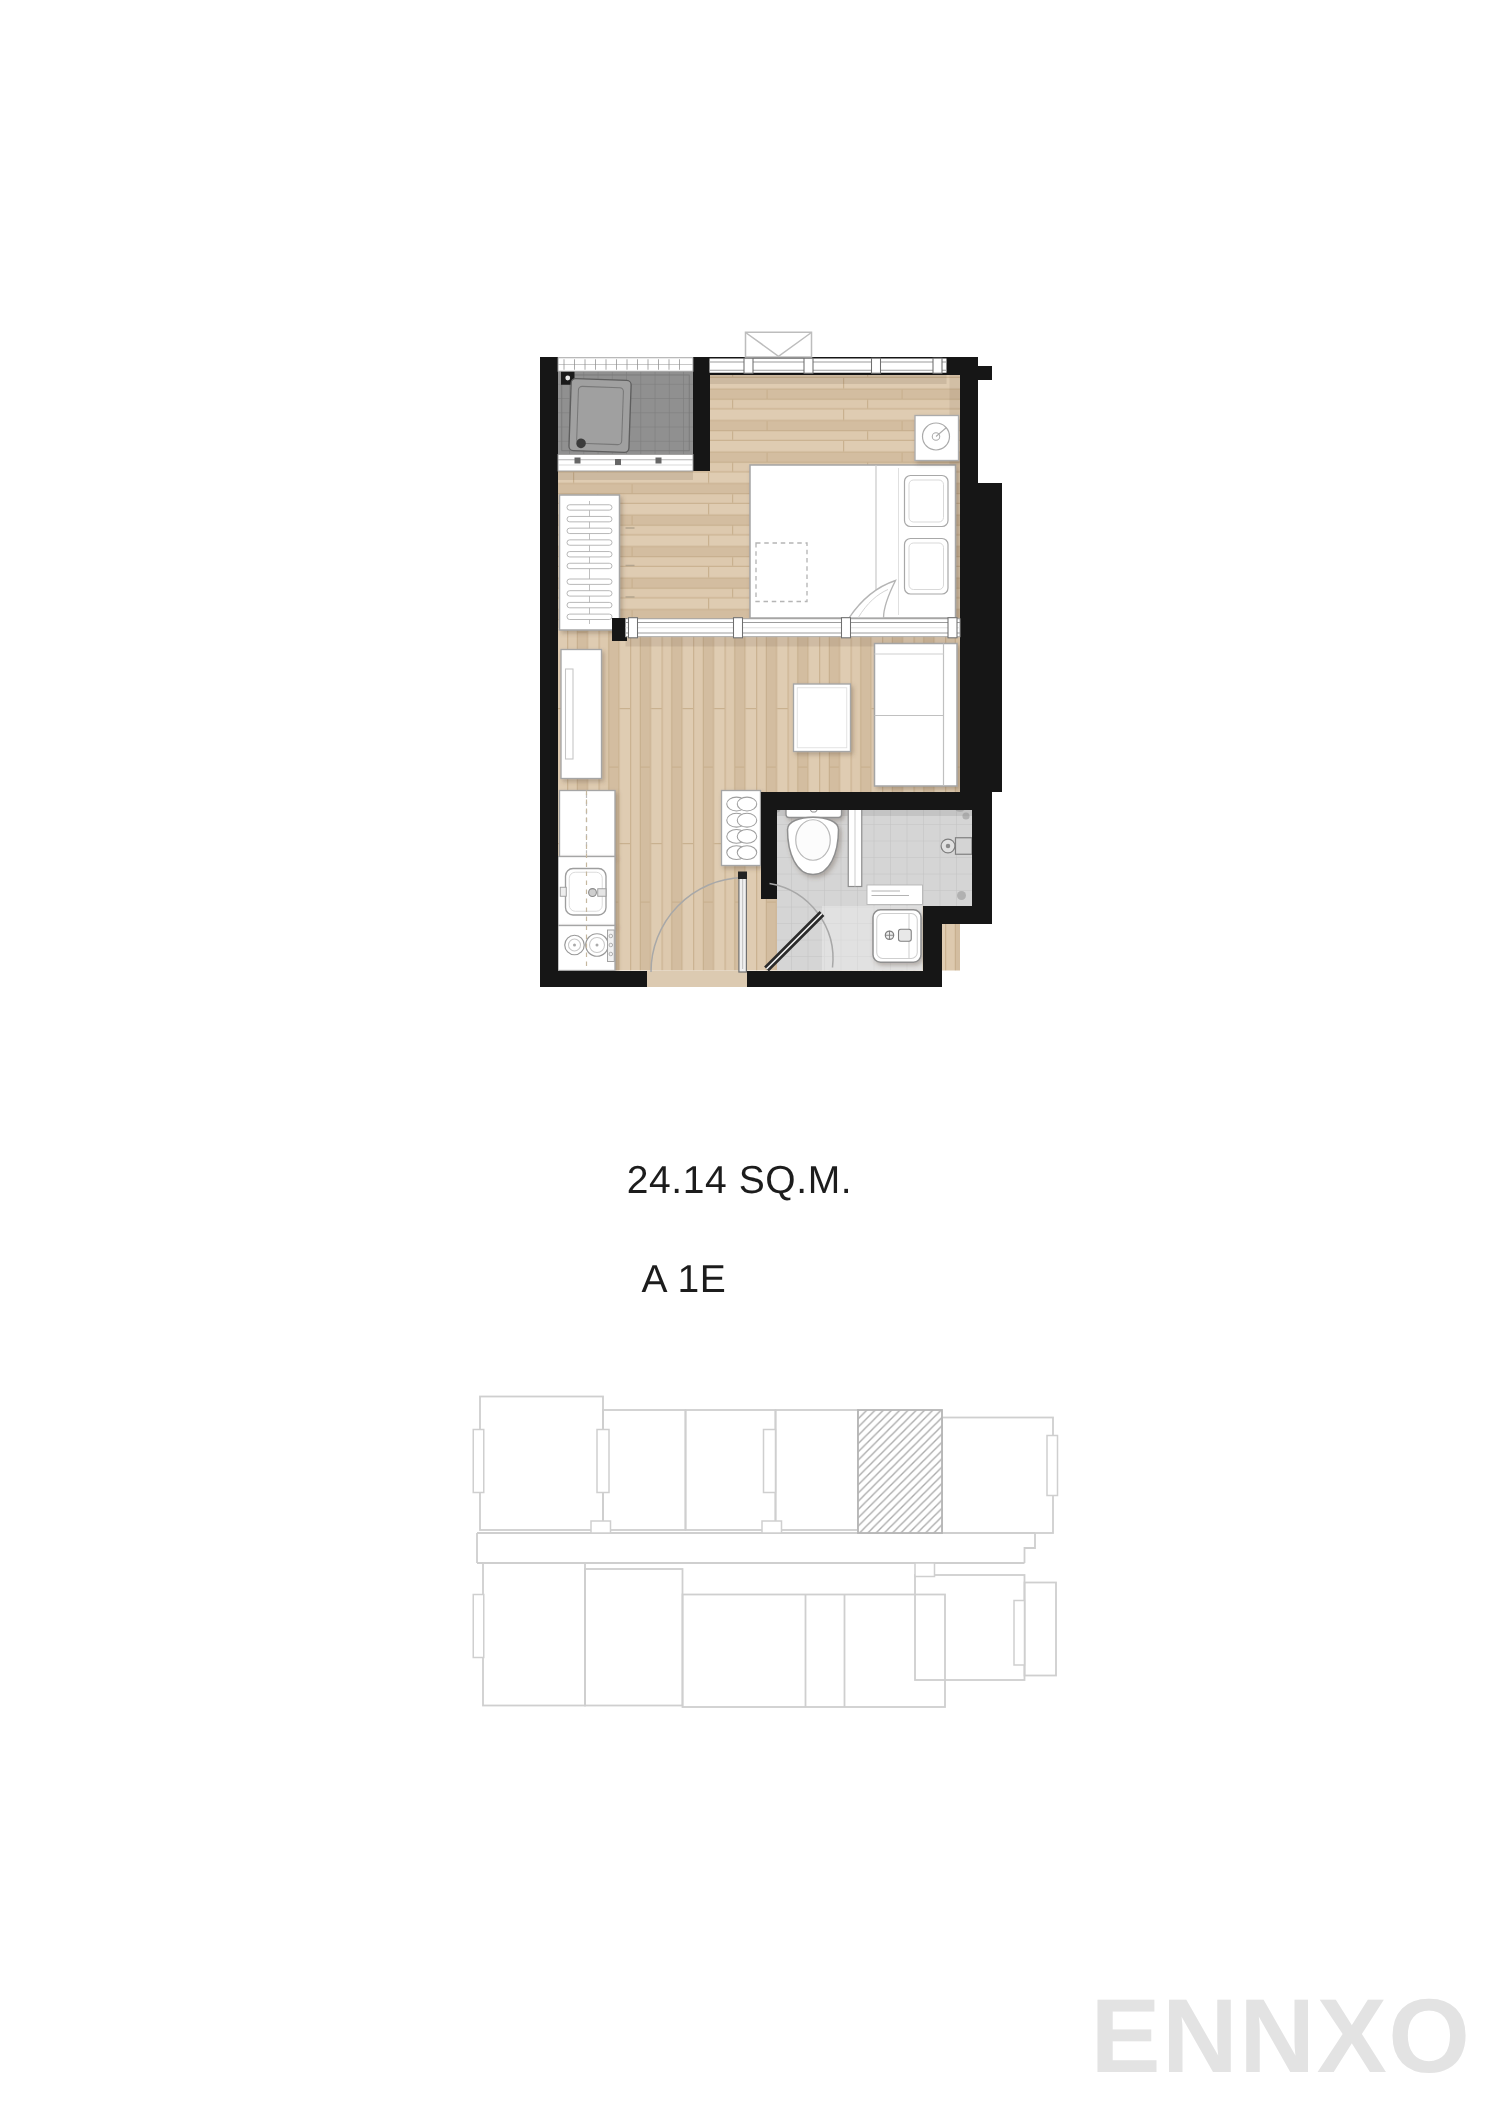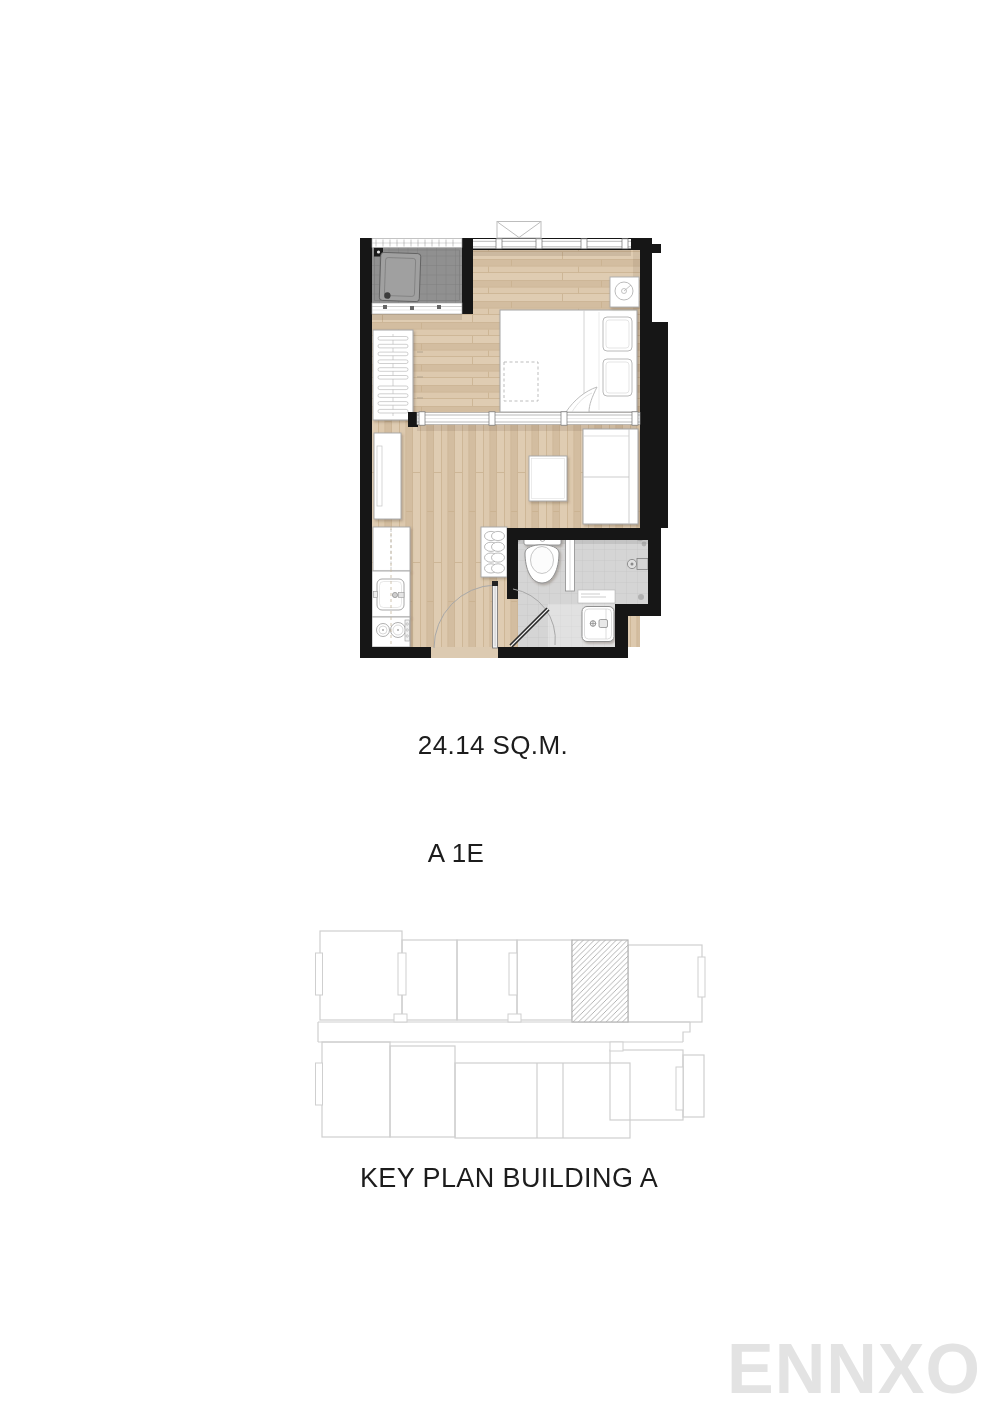--- a/index.html
+++ b/index.html
@@ -1,24 +1,24 @@
 <!DOCTYPE html>
 <html><head>
 <meta charset="utf-8">
 <style>
   html,body{margin:0;padding:0;background:#ffffff;}
   .page{position:relative;width:1000px;height:1416px;background:#ffffff;overflow:hidden;
         font-family:"Liberation Sans",sans-serif;}
   .lbl{position:absolute;transform:translate(-50%,-50%);font-size:26px;color:#1c1c1c;
        white-space:nowrap;letter-spacing:.4px;}
-  #area-label{left:493px;top:745px;}
+  #area-label{left:493px;top:787px;}
   #unit-label{left:456px;top:853px;}
   #keyplan-title{left:509px;top:1178px;font-size:27px;}
   .watermark{position:absolute;left:727px;top:1322px;font-size:70px;font-weight:bold;
-             color:#e3e3e3;letter-spacing:1px;line-height:1;margin-top:12px;}
+             color:#e3e3e3;letter-spacing:1px;line-height:1;}
   svg{position:absolute;display:block;}
   #plan-svg{left:353px;top:216px;}
   #keyplan-svg{left:300px;top:922px;}
 </style>
 </head>
 <body>
 
 <div class="page">
 
   <svg id="plan-svg" width="318" height="448" viewBox="353 216 318 448" xmlns="http://www.w3.org/2000/svg">
@@ -343,17 +343,16 @@
       <rect x="398" y="953" width="8" height="42"></rect>
       <rect x="509" y="953" width="8" height="42"></rect>
       <rect x="698" y="957" width="7" height="40"></rect>
       <rect x="676" y="1067" width="7" height="43"></rect>
       <rect x="394" y="1014" width="13" height="8"></rect>
       <rect x="508" y="1014" width="13" height="8"></rect>
       <rect x="610" y="1042" width="13" height="9"></rect>
     </g>
   </svg>
 
-  <div class="lbl" id="keyplan-title">KEY PLAN BUILDING A</div>
 
   <div class="watermark">ENNXO</div>
 
 </div>
 
 </body></html>

